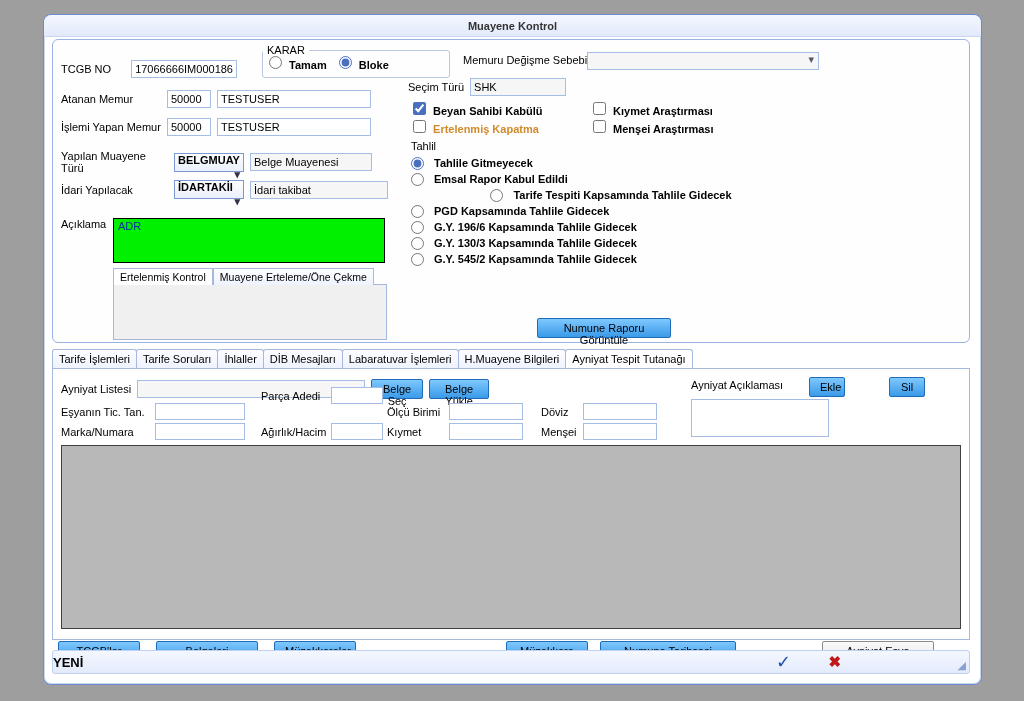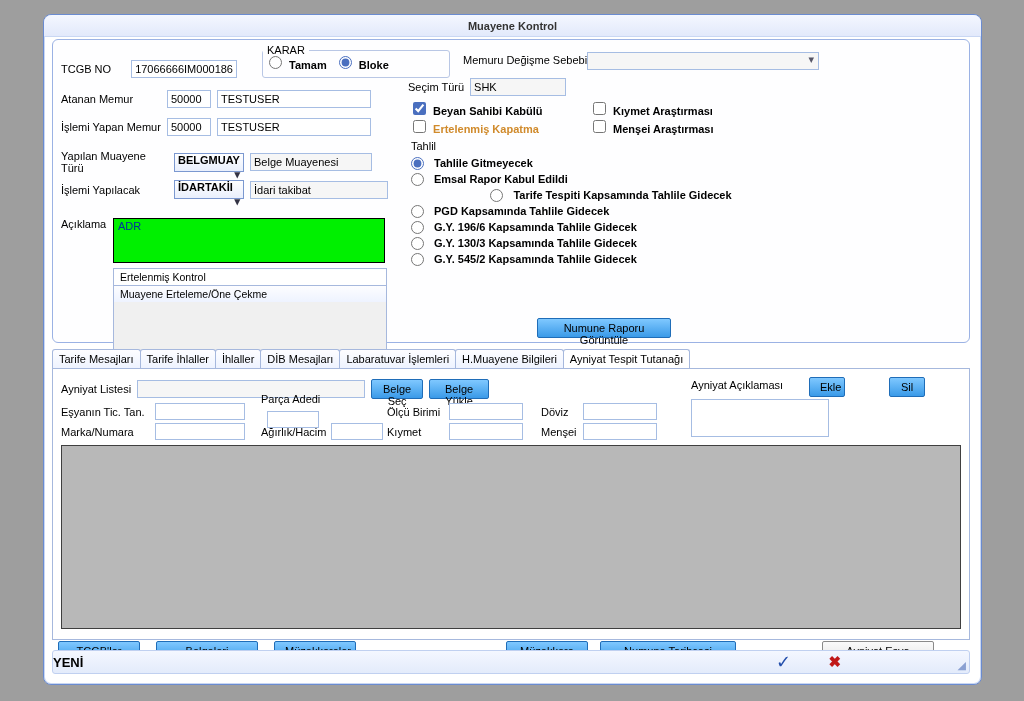--- a/index.html
+++ b/index.html
@@ -31,21 +31,21 @@
   fieldset.karar legend { padding:0 4px; font-size:11px; }
   .karar-row { display:flex; gap:12px; align-items:center; padding:0px 6px 4px 6px; }
   .chk, .rdo { accent-color:#4a6fbf; margin:0 4px 0 0; }
   .bold { font-weight:bold; }
   .orange { color:#d08a2b; }
   .green-area {
     position:absolute; left:60px; top:178px; width:272px; height:45px;
     background:#00f000; border:1px solid #000000; color:#0030a0; padding:1px 4px;
   }
   .sub-tabs { position:absolute; left:60px; top:228px; width:274px; }
-  .sub-tab-row { display:flex;flex-direction:column; }
+  .sub-tab-row { display:flex; }
   .sub-tab {
     border:1px solid #a6b8dd; border-bottom:none; background:linear-gradient(#fdfdff,#eef3ff);
     padding:2px 6px; font-size:10.5px;
   }
   .sub-tab.active { background:#fff; }
   .sub-pane { border:1px solid #a6b8dd; height:56px; background:#f0f0f0; margin-top:-1px; }
   .btn-blue {
     background:linear-gradient(#7fc8ff,#3a9ae8); border:1px solid #1f6db8; color:#000;
     text-align:center; padding:3px 10px; border-radius:2px; cursor:pointer; height:20px; line-height:12px;
   }
@@ -133,21 +133,21 @@
 
       <div class="field-row" style="left:8px; top:110px;">
         <span class="label" style="width:107px;">Yapılan Muayene Türü</span>
         <span class="sel" style="width:70px; padding-left:3px;">
           <span>BELGMUAY</span><span class="arrow">▾</span>
         </span>
         <span class="txt ro" style="width:122px;">Belge Muayenesi</span>
       </div>
 
       <div class="field-row" style="left:8px; top:140px;">
-        <span class="label" style="width:107px;">İşlemi Yapılacak</span>
+        <span class="label" style="width:107px;">İdari Yapılacak</span>
         <span class="sel" style="width:70px; padding-left:3px;">
           <span>İDARTAKİI</span><span class="arrow">▾</span>
         </span>
         <span class="txt ro" style="width:138px;">İdari takibat</span>
       </div>
 
       <div class="field-row" style="left:8px; top:178px;text-align:right;">
         <span class="label">Açıklama</span>
       </div>
       <div class="green-area"><span>ADR</span></div>
@@ -198,22 +198,22 @@
             <input type="radio" name="tahlil" class="rdo" style="">
             <span class="bold">G.Y. 545/2 Kapsamında Tahlile Gidecek</span>
           </div>
       </div>
 
       <div class="btn-blue" style="position:absolute; left:484px; top:278px; width:134px;">Numune Raporu Görüntüle</div>
     </div>
 
     <div class="lower-tabs">
       <div class="tab-strip">
-        <div class="tab">Tarife Mesajları</div>
-        <div class="tab">Tarife İhlaller</div>
+        <div class="tab">Tarife İşlemleri</div>
+        <div class="tab">Tarife Soruları</div>
         <div class="tab">İhlaller</div>
         <div class="tab">DİB Mesajları</div>
         <div class="tab">Labaratuvar İşlemleri</div>
         <div class="tab">H.Muayene Bilgileri</div>
         <div class="tab active">Ayniyat Tespit Tutanağı</div>
       </div>
       <div class="tab-body">
 
         <div class="pair" style="left:8px; top:10px;">
           <span class="mini-label">Ayniyat Listesi</span>
@@ -225,21 +225,21 @@
         <div class="pair" style="left:638px; top:10px;">
           <span class="mini-label">Ayniyat Açıklaması</span>
         </div>
         <span class="btn-blue" style="position:absolute; left:756px; top:8px; width:36px;">Ekle</span>
         <span class="btn-blue" style="position:absolute; left:836px; top:8px; width:36px;">Sil</span>
 
         <div class="pair" style="left:8px; top:34px;">
           <span class="mini-label" style="width:88px;">Eşyanın Tic. Tan.</span>
           <input class="mini-input" style="width: 90px;">
         </div>
-        <div class="pair" style="left:208px; top:24px;flex-direction:column;">
+        <div class="pair" style="left:208px; top:18px;">
           <span class="mini-label" style="width:64px;">Parça Adedi</span>
           <input class="mini-input" style="width: 52px;">
         </div>
         <div class="pair" style="left:334px; top:34px;">
           <span class="mini-label" style="width:56px;">Ölçü Birimi</span>
           <input class="mini-input" style="width: 74px;">
         </div>
         <div class="pair" style="left:488px; top:34px;">
           <span class="mini-label" style="width:36px;">Döviz</span>
           <input class="mini-input" style="width: 74px;">

